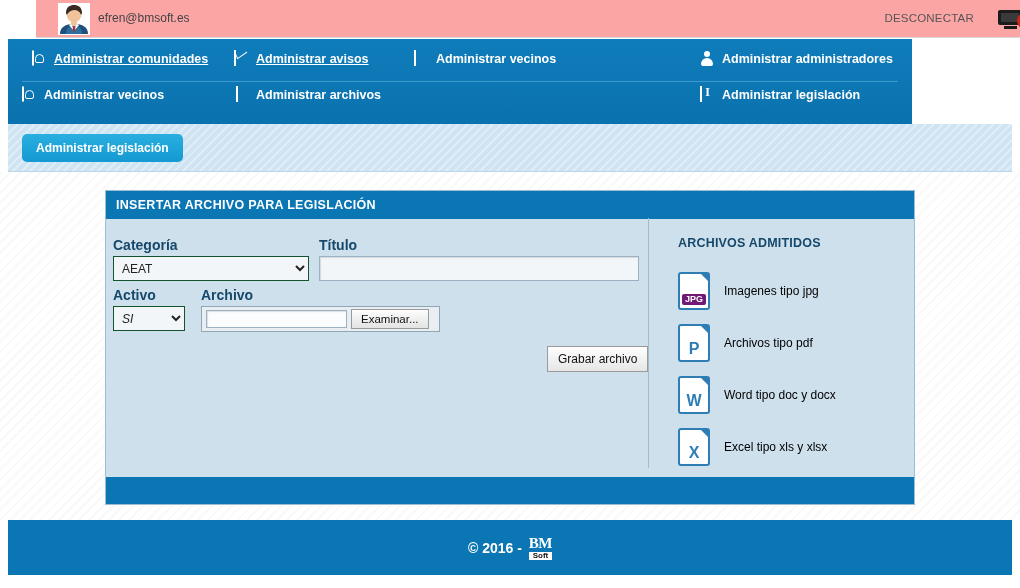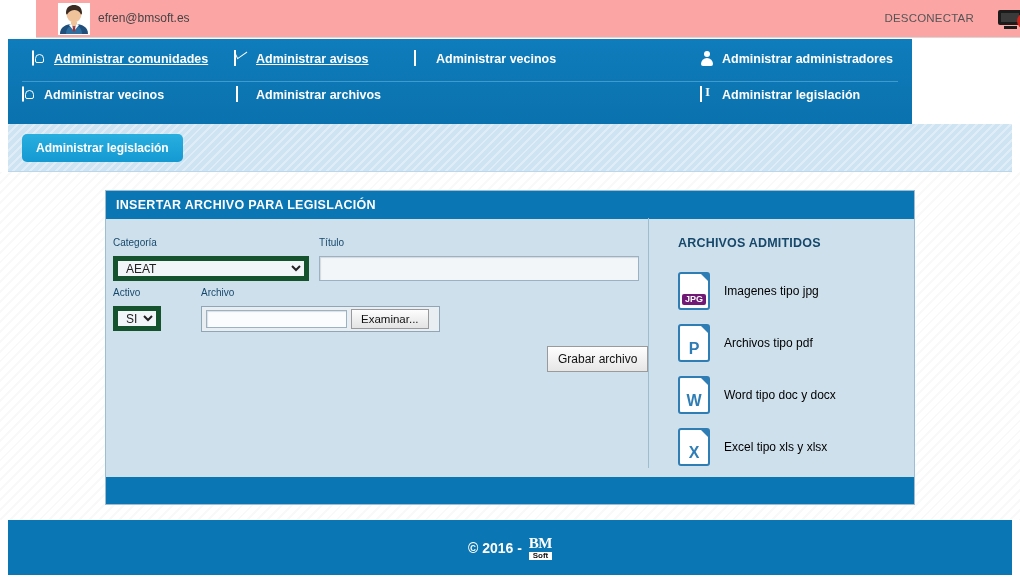--- a/index.html
+++ b/index.html
@@ -176,37 +176,37 @@
   .panel-foot {
     height: 27px; background: #0a76b4;
   }
   .divider {
     position: absolute; left: 543px; top: 10px;
     width: 1px; height: 240px; background: #9fbdd2;
   }
 
   .fld-label {
     position: absolute;
-    font-size: 10px; font-weight: normal; color: #16486b;
+    font-size: 14px; font-weight: bold; color: #16486b;
   }
   .txtinput {
     position: absolute;
     height: 25px;
     background: #f2f6f9;
     border: 1px solid #9ab2c4;
     box-shadow: inset 1px 1px 1px rgba(0,0,0,.12);
     font-size: 12px; color: #222;
     padding: 0 5px;
     font-family: "Liberation Sans", sans-serif;
   }
   select.sel {
     position: absolute;
     height: 25px;
     background: #f2f6f9;
-    border: 5px solid #14532d;
+    border: 1px solid #14532d;
     font-size: 12px; color: #222;
     font-family: "Liberation Sans", sans-serif;
     padding-left: 4px;
   }
   .filewrap {
     position: absolute; left: 201px; top: 306px;
     width: 239px; height: 26px;
     border: 1px solid #8fa6b6;
     background: #e9eef2;
     display: flex; align-items: center;
@@ -367,21 +367,21 @@
 
   <div class="fld-label" style="left:113px;top:237px;">Categoría</div>
   <select class="sel" style="left:113px;top:256px;width:196px;">
     <option>AEAT</option>
   </select>
 
   <div class="fld-label" style="left:319px;top:237px;">Título</div>
   <input class="txtinput" style="left: 319px; top: 256px; width: 320px;" type="text" value="">
 
   <div class="fld-label" style="left:113px;top:287px;">Activo</div>
-  <select class="sel" style="left:113px;top:306px;width:48px;">
+  <select class="sel" style="left:113px;top:306px;width:72px;font-style:italic;">
     <option>SI</option>
   </select>
 
   <div class="fld-label" style="left:201px;top:287px;">Archivo</div>
   <div class="filewrap">
     <div class="fileinput"></div>
     <div class="filebtn">Examinar...</div>
   </div>
 
   <div class="savebtn">Grabar archivo</div>

